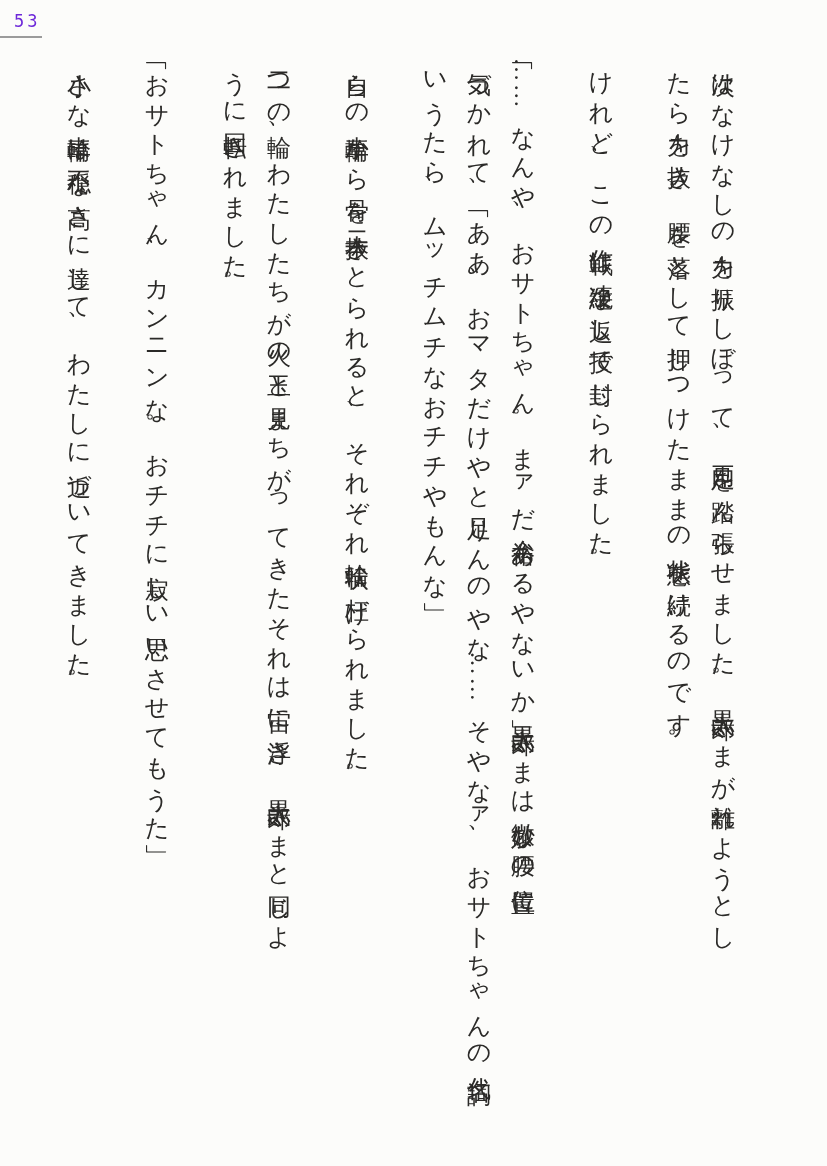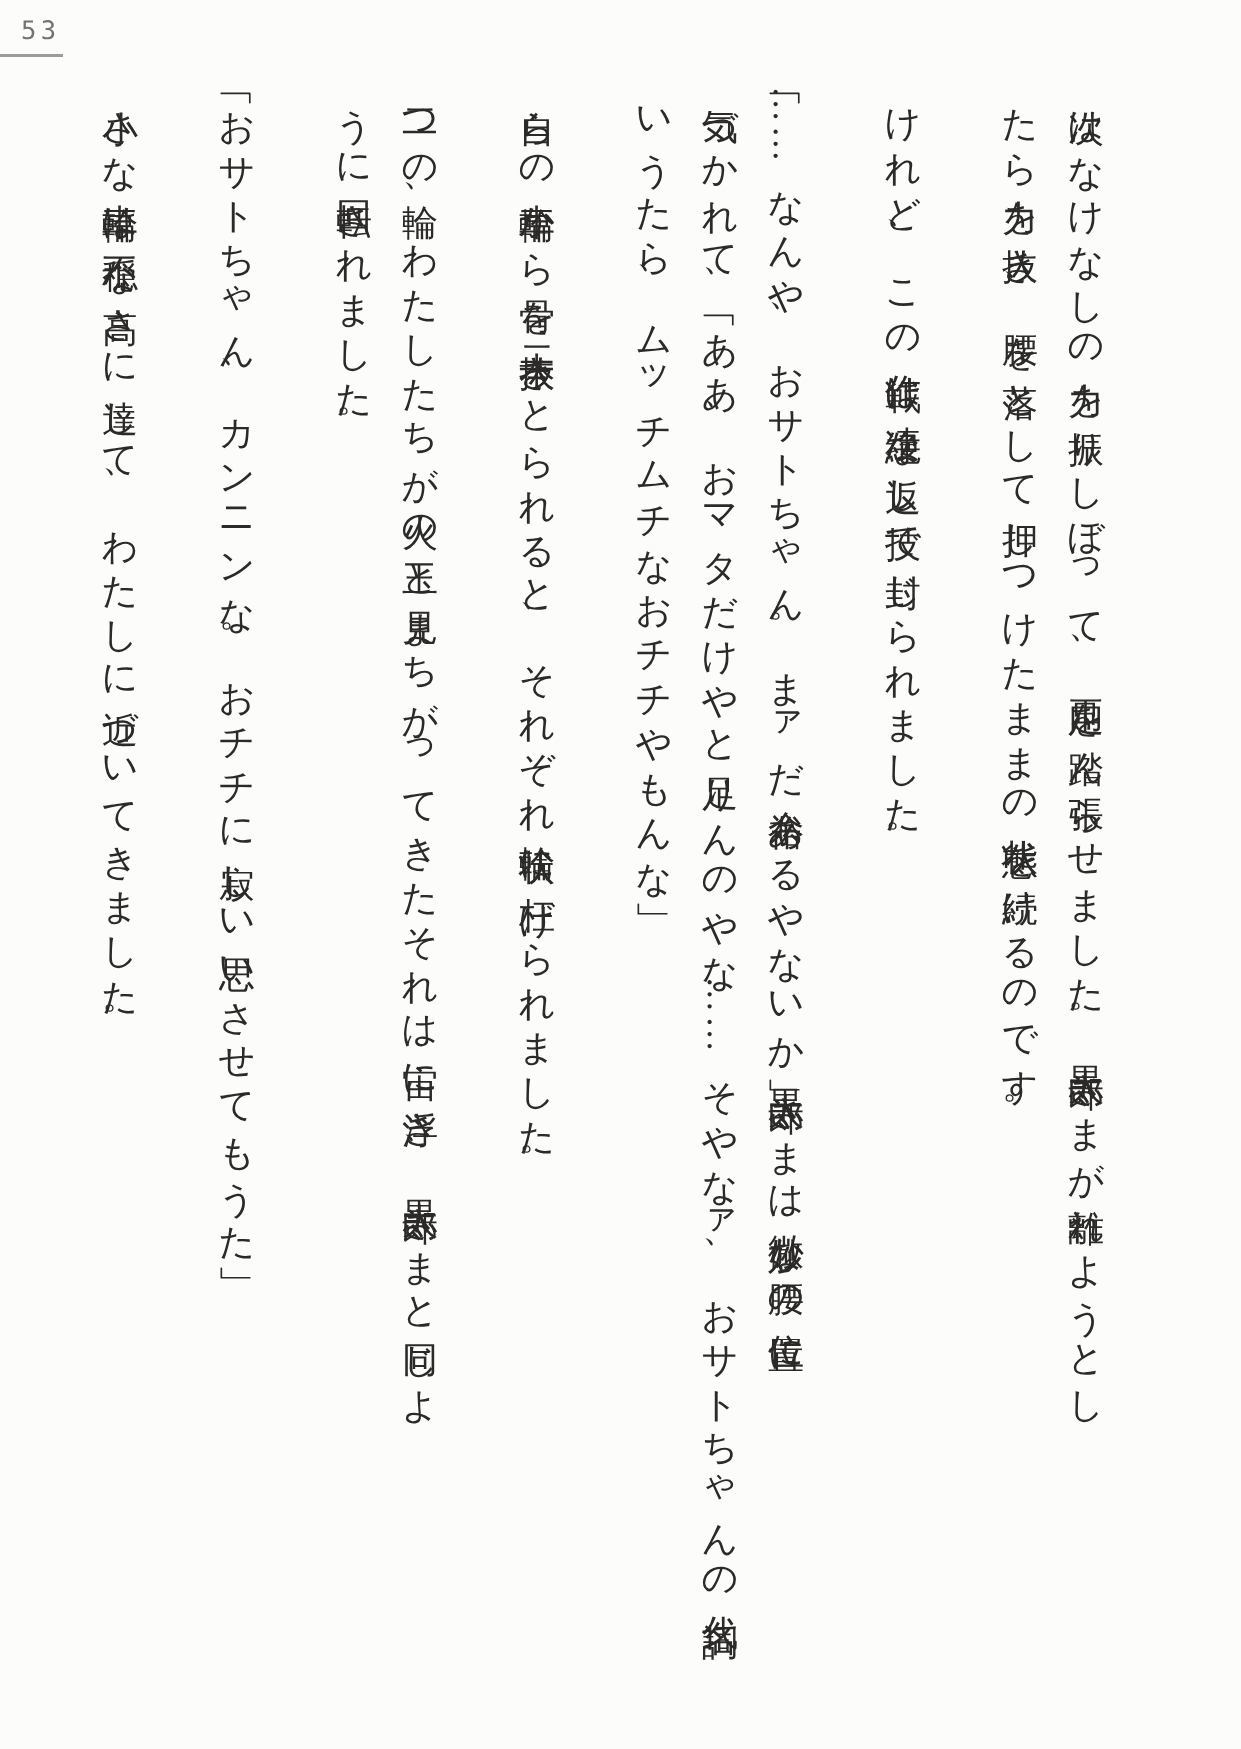--- a/index.html
+++ b/index.html
@@ -19,21 +19,21 @@
     inset: 0;
   }
   
   .folio-num {
     position: absolute;
     top: 11px;
     left: 14px;
     font-family: "DejaVu Sans Mono", "Liberation Mono", monospace;
     font-size: 17px;
     letter-spacing: 3px;
-    color: #737373;
+    color: #6d28d9;
   }
   .folio-rule {
     position: absolute;
     top: 36px;
     left: 0;
     width: 42px;
     height: 2px;
     background: #9b9b9b;
   }
   

